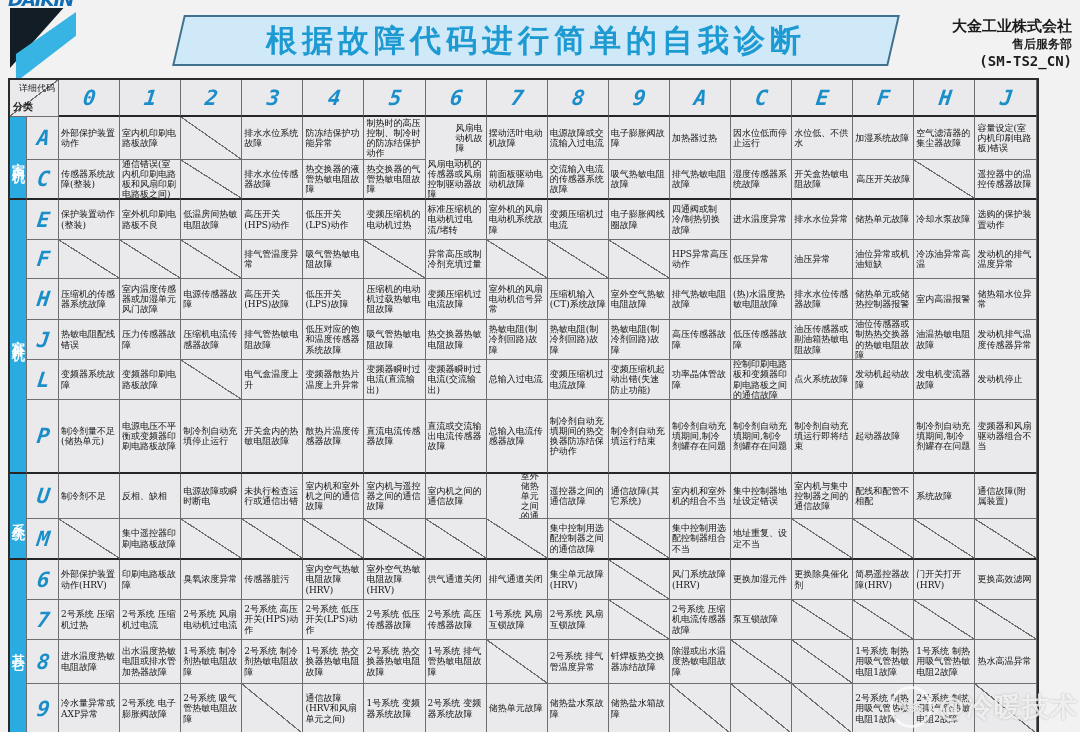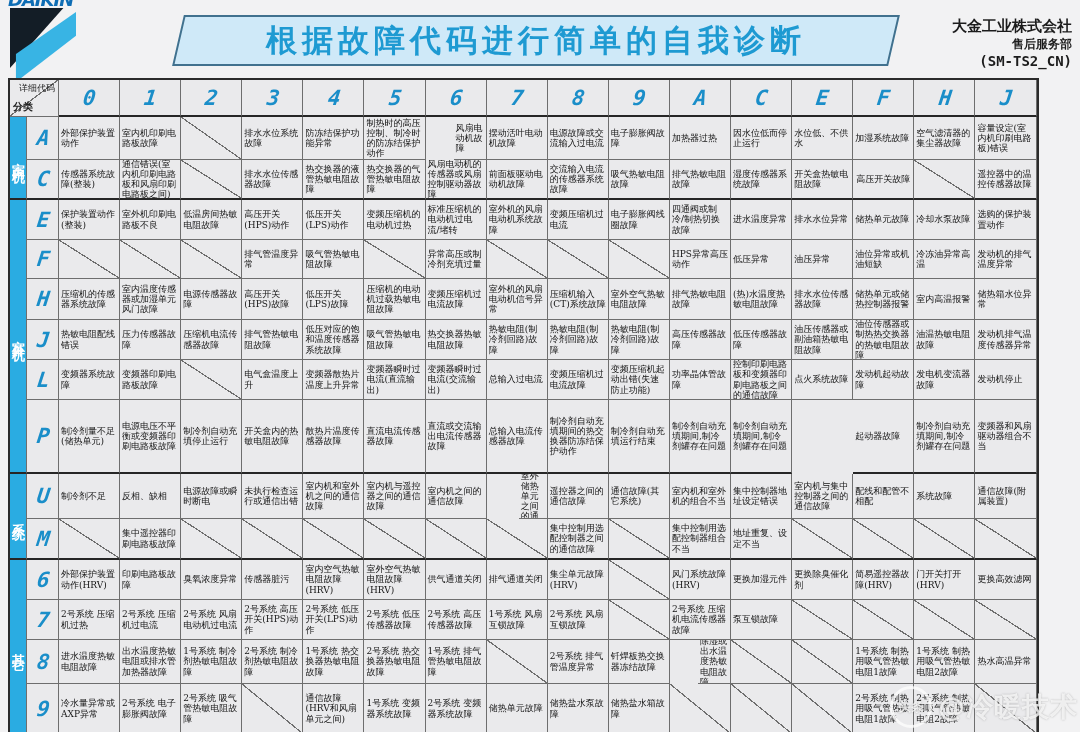--- a/index.html
+++ b/index.html
@@ -509,20 +509,23 @@
     </div>
     <div class="cell data-cell bb2" style="grid-area: 9 / 12;">
       <span>制冷剂自动充填运行结束</span>
     </div>
     <div class="cell data-cell bb2" style="grid-area: 9 / 13;">
       <span>制冷剂自动充填期间,制冷剂罐存在问题</span>
     </div>
     <div class="cell data-cell bb2" style="grid-area: 9 / 14;">
       <span>制冷剂自动充填期间,制冷剂罐存在问题</span>
     </div>
+    <div class="cell data-cell bb2" style="grid-area: 9 / 15;">
+      <span>制冷剂自动充填运行即将结束</span>
+    </div>
     <div class="cell data-cell bb2" style="grid-area: 9 / 16;">
       <span>起动器故障</span>
     </div>
     <div class="cell data-cell bb2" style="grid-area: 9 / 17;">
       <span>制冷剂自动充填期间,制冷剂罐存在问题</span>
     </div>
     <div class="cell data-cell bb2" style="grid-area: 9 / 18;">
       <span>变频器和风扇驱动器组合不当</span>
     </div>
     <div class="cell row-head" style="grid-area: 10 / 2;">
@@ -717,21 +720,21 @@
     <div class="cell data-cell" style="grid-area: 14 / 9;">
       <span>1号系统 排气管热敏电阻故障</span>
     </div>
     <div class="cell slash" style="grid-area: 14 / 10;"></div>
     <div class="cell data-cell" style="grid-area: 14 / 11;">
       <span>2号系统 排气管温度异常</span>
     </div>
     <div class="cell data-cell" style="grid-area: 14 / 12;">
       <span>钎焊板热交换器冻结故障</span>
     </div>
-    <div class="cell data-cell" style="grid-area: 14 / 13; margin-left: 28px;">
+    <div class="cell data-cell" style="grid-area: 14 / 13;">
       <span>除湿或出水温度热敏电阻故障</span>
     </div>
     <div class="cell slash" style="grid-area: 14 / 14;"></div>
     <div class="cell slash" style="grid-area: 14 / 15;"></div>
     <div class="cell data-cell" style="grid-area: 14 / 16;">
       <span>1号系统 制热用吸气管热敏电阻1故障</span>
     </div>
     <div class="cell data-cell" style="grid-area: 14 / 17;">
       <span>1号系统 制热用吸气管热敏电阻2故障</span>
     </div>

